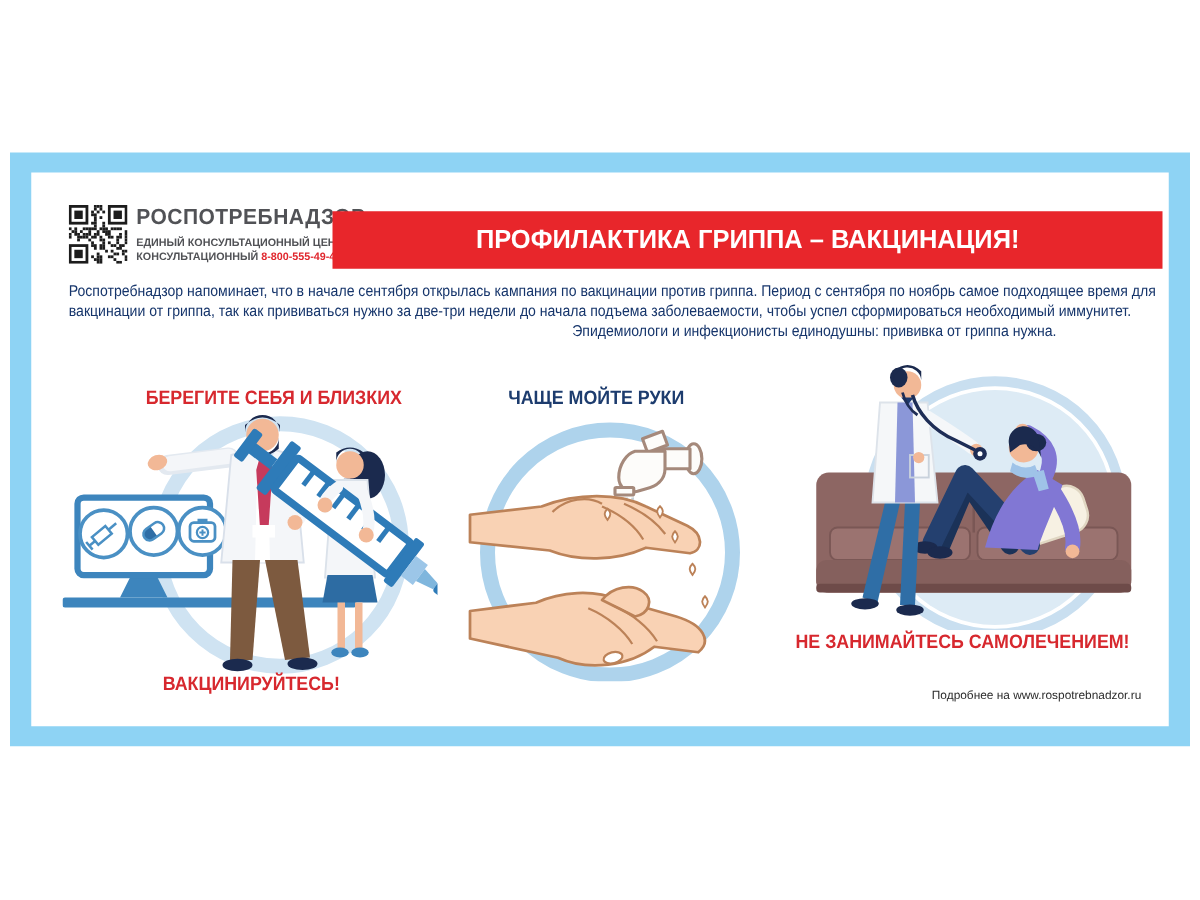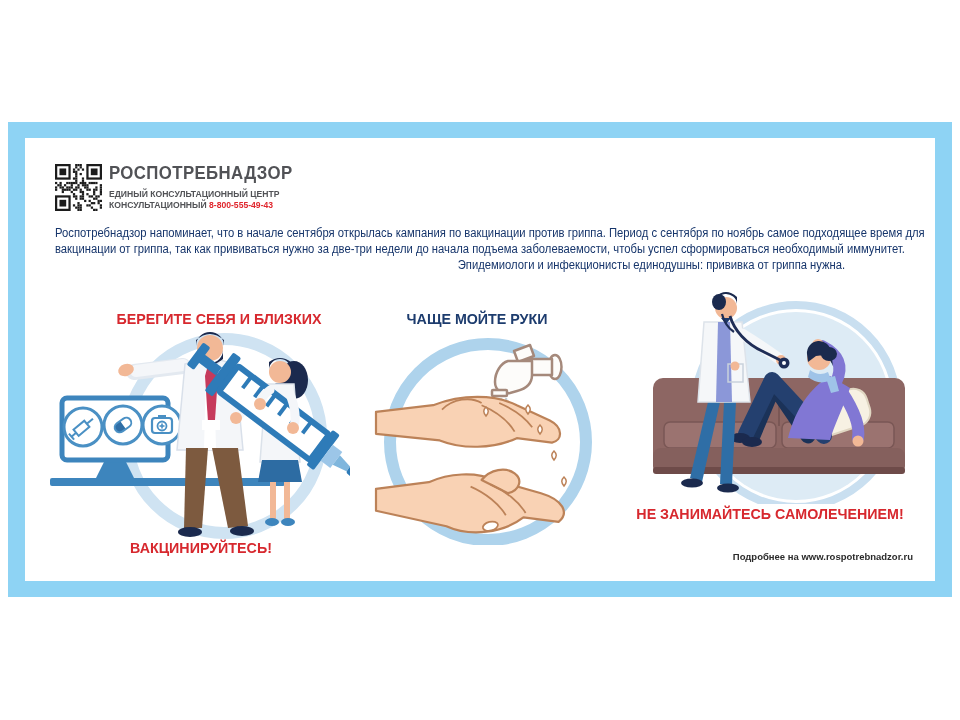--- a/index.html
+++ b/index.html
@@ -31,21 +31,21 @@
   .cap{position:absolute;font-size:15.5px;font-weight:bold;color:#d7282e;text-align:center;white-space:nowrap;transform:scaleX(0.92);}
   .cap1{left:26px;top:401px;width:300px;}
   .cap3{left:595px;top:367px;width:300px;}
 
   .ill{position:absolute;}
   .ill svg{display:block;}
   .ill1{left:25px;top:194px;width:300px;height:208px;}
   .ill2{left:343px;top:192px;width:245px;height:215px;}
   .ill3{left:613px;top:148px;width:295px;height:218px;}
 
-  .more{position:absolute;right:22px;top:413px;font-size:9.5px;font-weight:bold;color:#2b2b2b;white-space:nowrap;}
+  .more{position:absolute;right:22px;top:413px;font-size:9.5px;font-weight:normal;color:#2b2b2b;white-space:nowrap;}
 </style>
 </head>
 <body>
 
 <div class="page">
   <div class="frame">
     <div class="card">
 
       <div class="qr">
         <svg viewBox="0 0 42 42">
@@ -176,20 +176,23 @@
       </div>
 
       <div class="org">
         <div class="org-title">РОСПОТРЕБНАДЗОР</div>
         <div class="org-sub">
           <div>ЕДИНЫЙ КОНСУЛЬТАЦИОННЫЙ ЦЕНТР</div>
           <div><span>КОНСУЛЬТАЦИОННЫЙ</span>&nbsp;<span class="org-phone">8-800-555-49-43</span></div>
         </div>
       </div>
 
+      <div class="banner">
+        <div class="banner-title">ПРОФИЛАКТИКА ГРИППА – ВАКЦИНАЦИЯ!</div>
+      </div>
 
       <div class="intro">
         <div class="ln">Роспотребнадзор напоминает, что в начале сентября открылась кампания по вакцинации против гриппа. Период с сентября по ноябрь самое подходящее время для</div>
         <div class="ln">вакцинации от гриппа, так как прививаться нужно за две-три недели до начала подъема заболеваемости, чтобы успел сформироваться необходимый иммунитет.</div>
         <div class="ln">Эпидемиологи и инфекционисты единодушны: прививка от гриппа нужна.</div>
       </div>
 
       <div class="hd hd1 hd-red">БЕРЕГИТЕ СЕБЯ И БЛИЗКИХ</div>
       <div class="hd hd2 hd-navy">ЧАЩЕ МОЙТЕ РУКИ</div>
 

